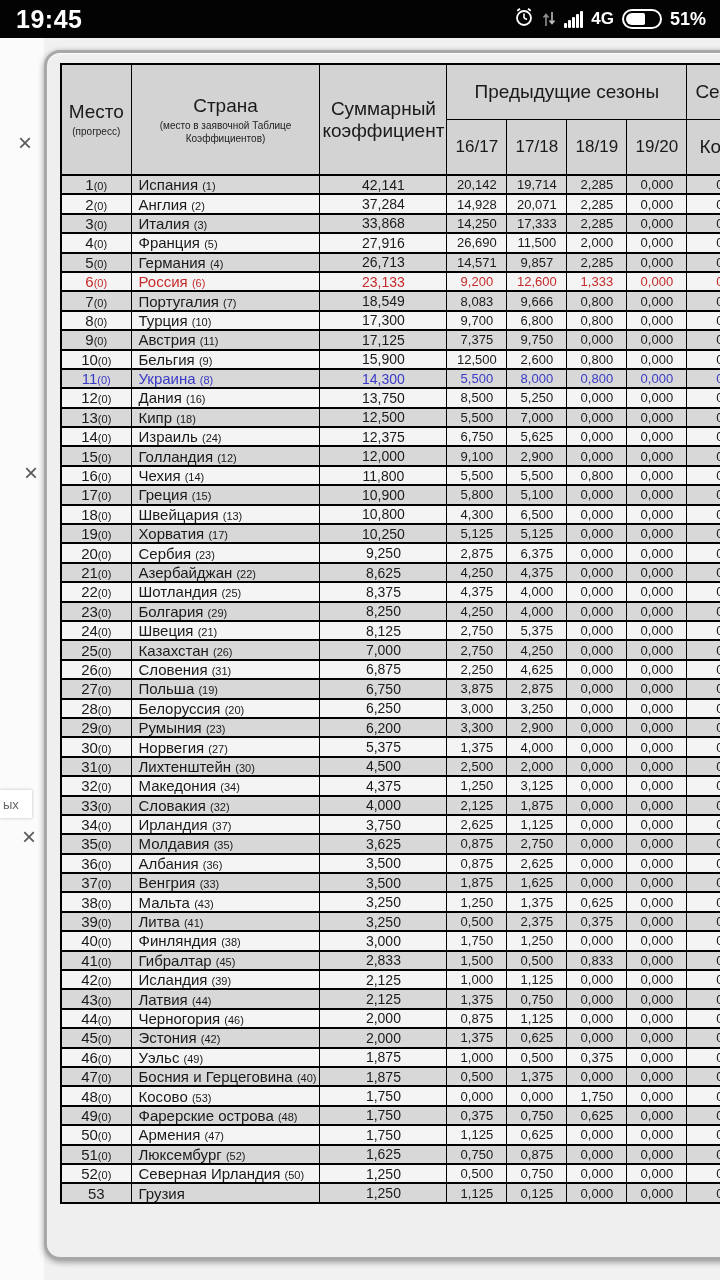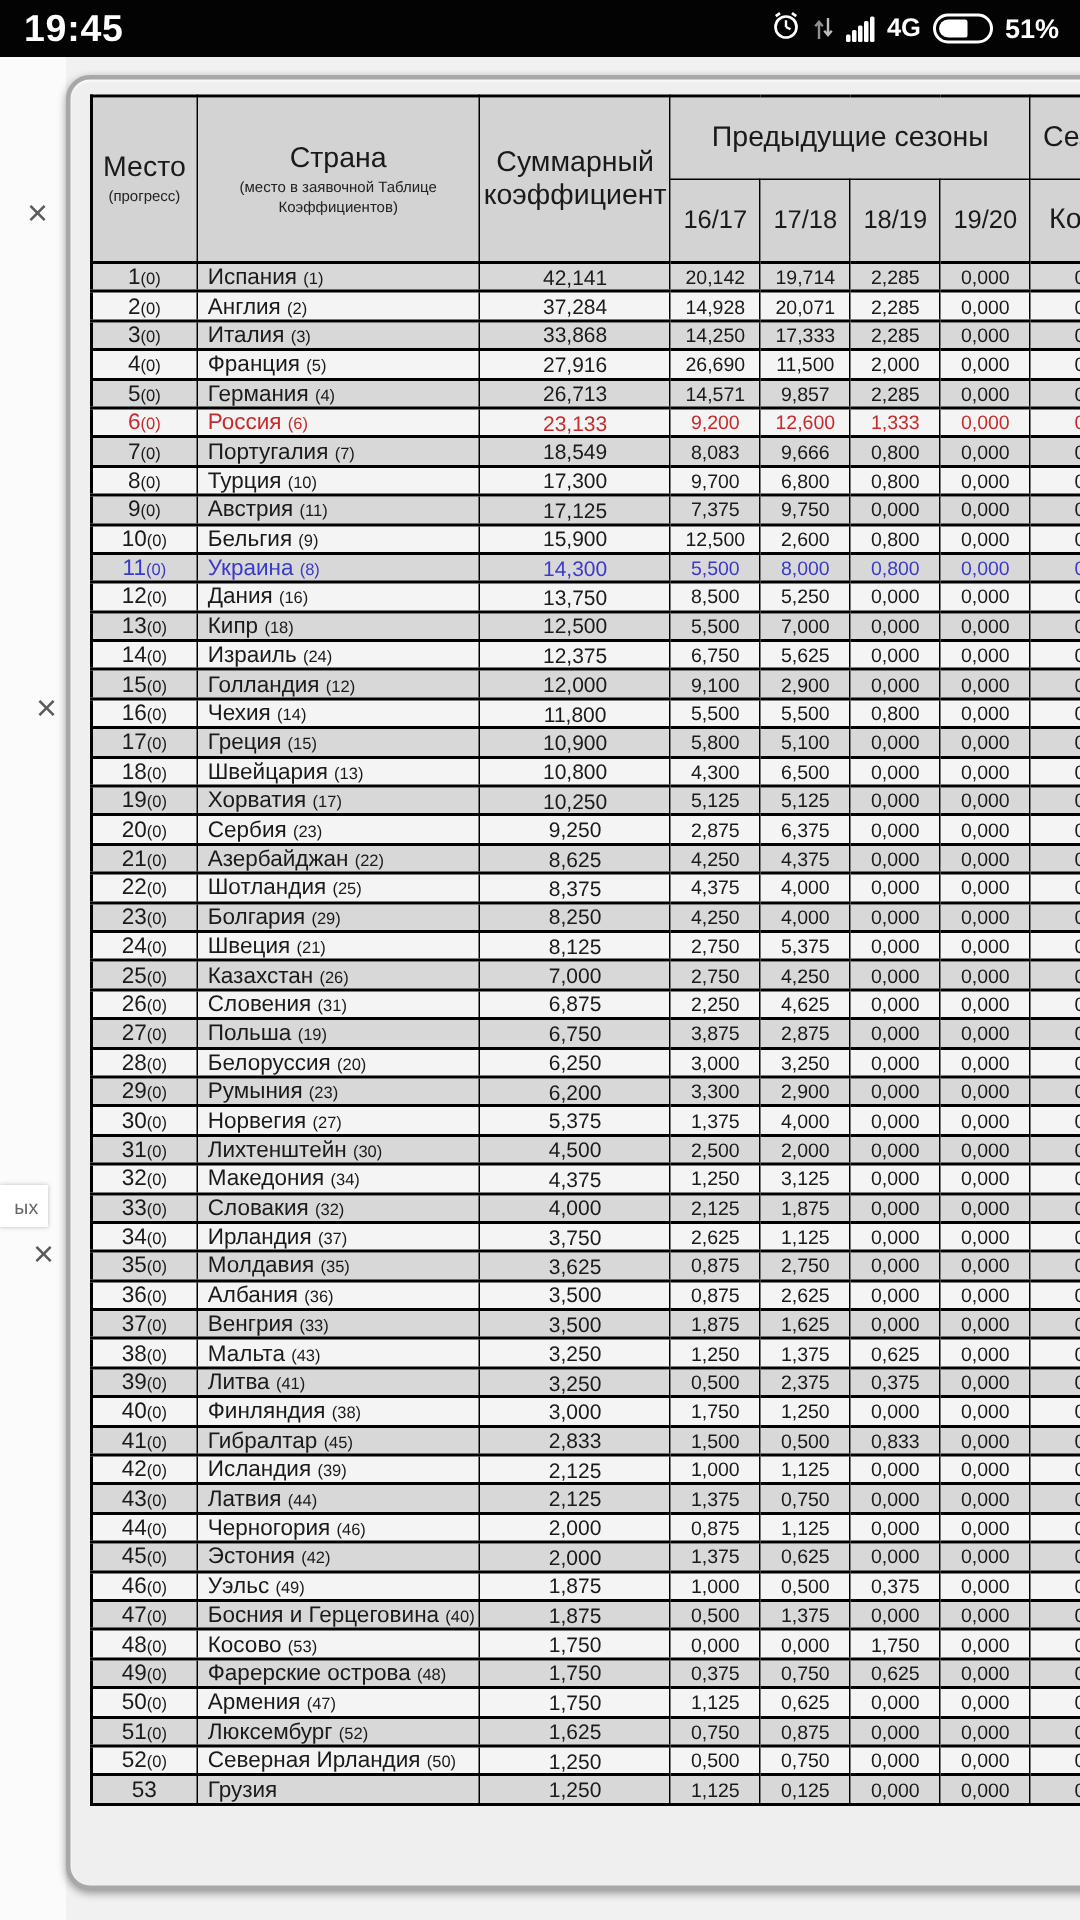--- a/index.html
+++ b/index.html
@@ -21,21 +21,21 @@
   .bat i{position:absolute;left:2px;top:2px;bottom:2px;width:52%;background:#fff;border-radius:7px 2px 2px 7px;}
   .arrows{display:flex;gap:2px;align-items:center;height:18px;}
 
   
   .page{position:absolute;top:38px;left:0;right:0;bottom:0;background:#f1f1f1;}
   .left-strip{position:absolute;top:0;left:0;width:44px;bottom:0;background:#fbfbfb;}
   .ad-close{position:absolute;width:26px;height:26px;line-height:26px;text-align:center;
             color:#5a5a5a;font-size:24px;font-weight:normal;cursor:pointer;}
   .frag-box{position:absolute;left:0;width:32px;height:28px;background:#fff;
             box-shadow:0 0 3px rgba(0,0,0,.25);color:#666;font-size:13px;
-            display:flex;align-items:center;justify-content:center;padding-left:3px;box-sizing:border-box;}
+            display:flex;align-items:center;justify-content:flex-start;padding-left:3px;box-sizing:border-box;}
 
   
   .card{position:absolute;left:44px;top:12px;width:760px;height:1210px;
         background:#efefef;border:3px solid #a8a8a8;border-radius:16px;box-sizing:border-box;
         box-shadow:0 2px 6px rgba(0,0,0,.4), inset 0 1px 2px #fff;padding:10px 0 0 13px;}
 
   table{border-collapse:collapse;table-layout:fixed;background:#f4f4f4;}
   th,td{border:1px solid #000;box-sizing:border-box;overflow:hidden;white-space:nowrap;}
   table{border:2px solid #000;}
   .w-place{width:70px;}.w-country{width:188px;}.w-total{width:125px;}

